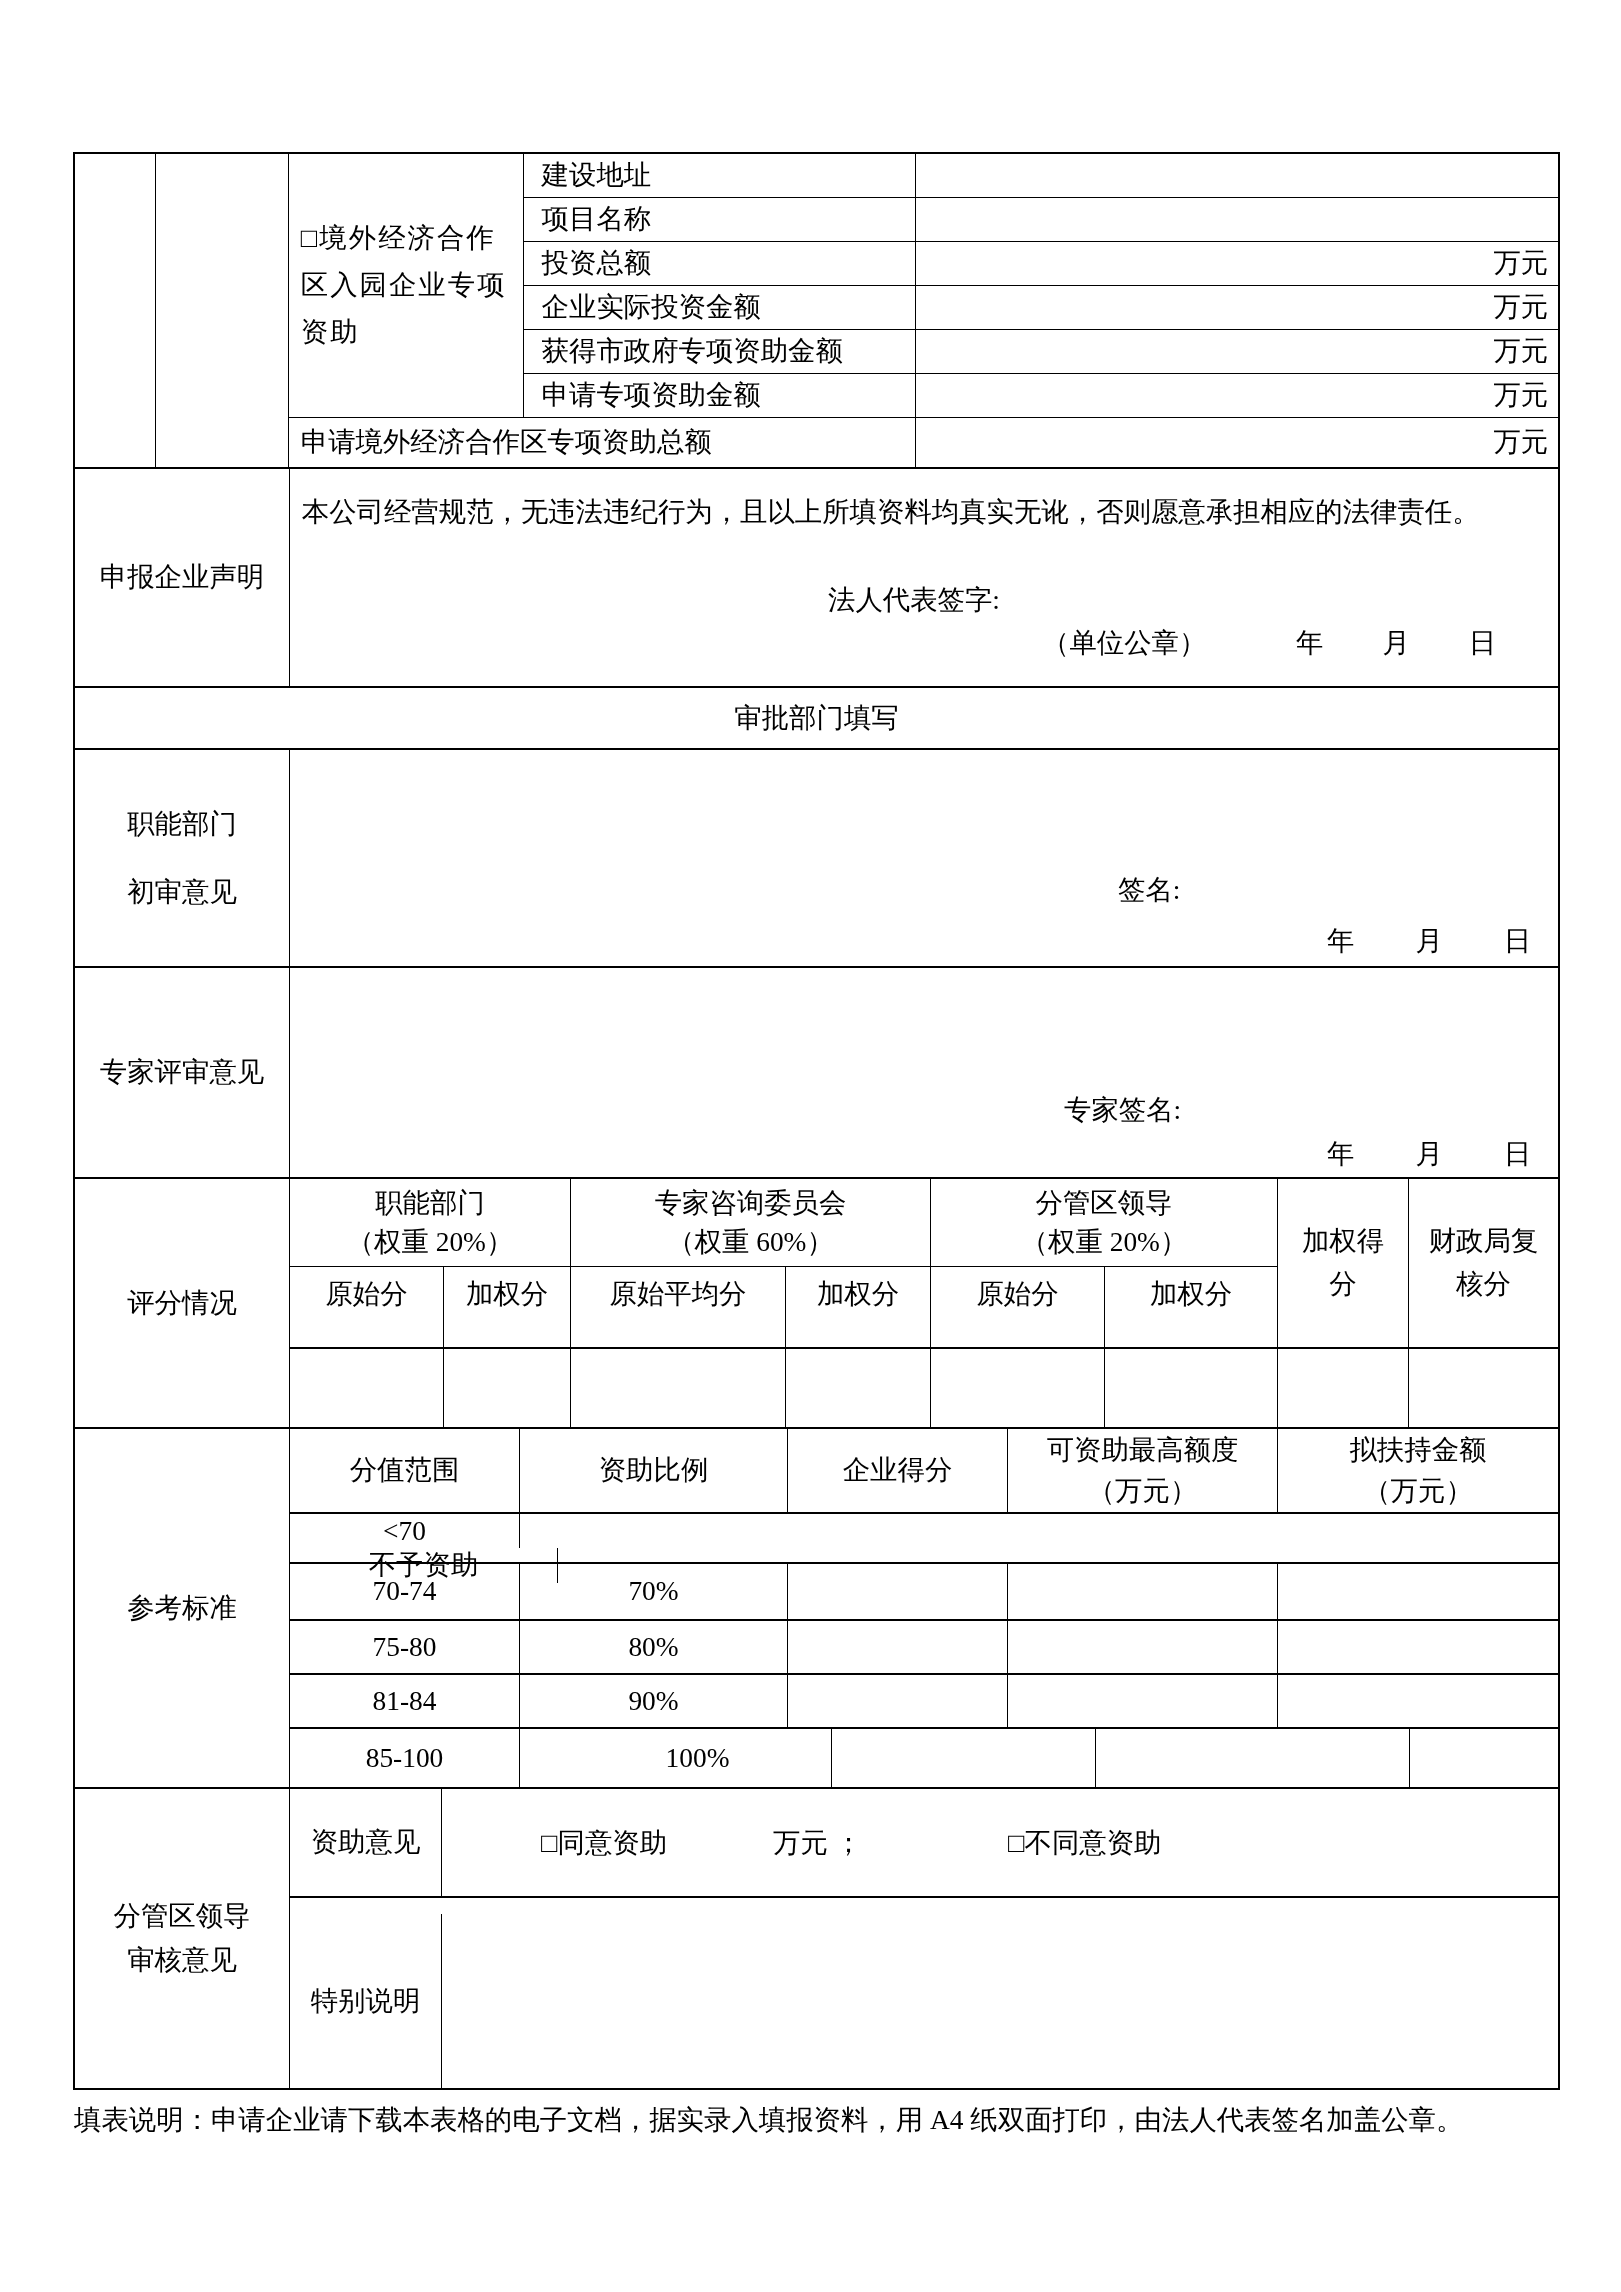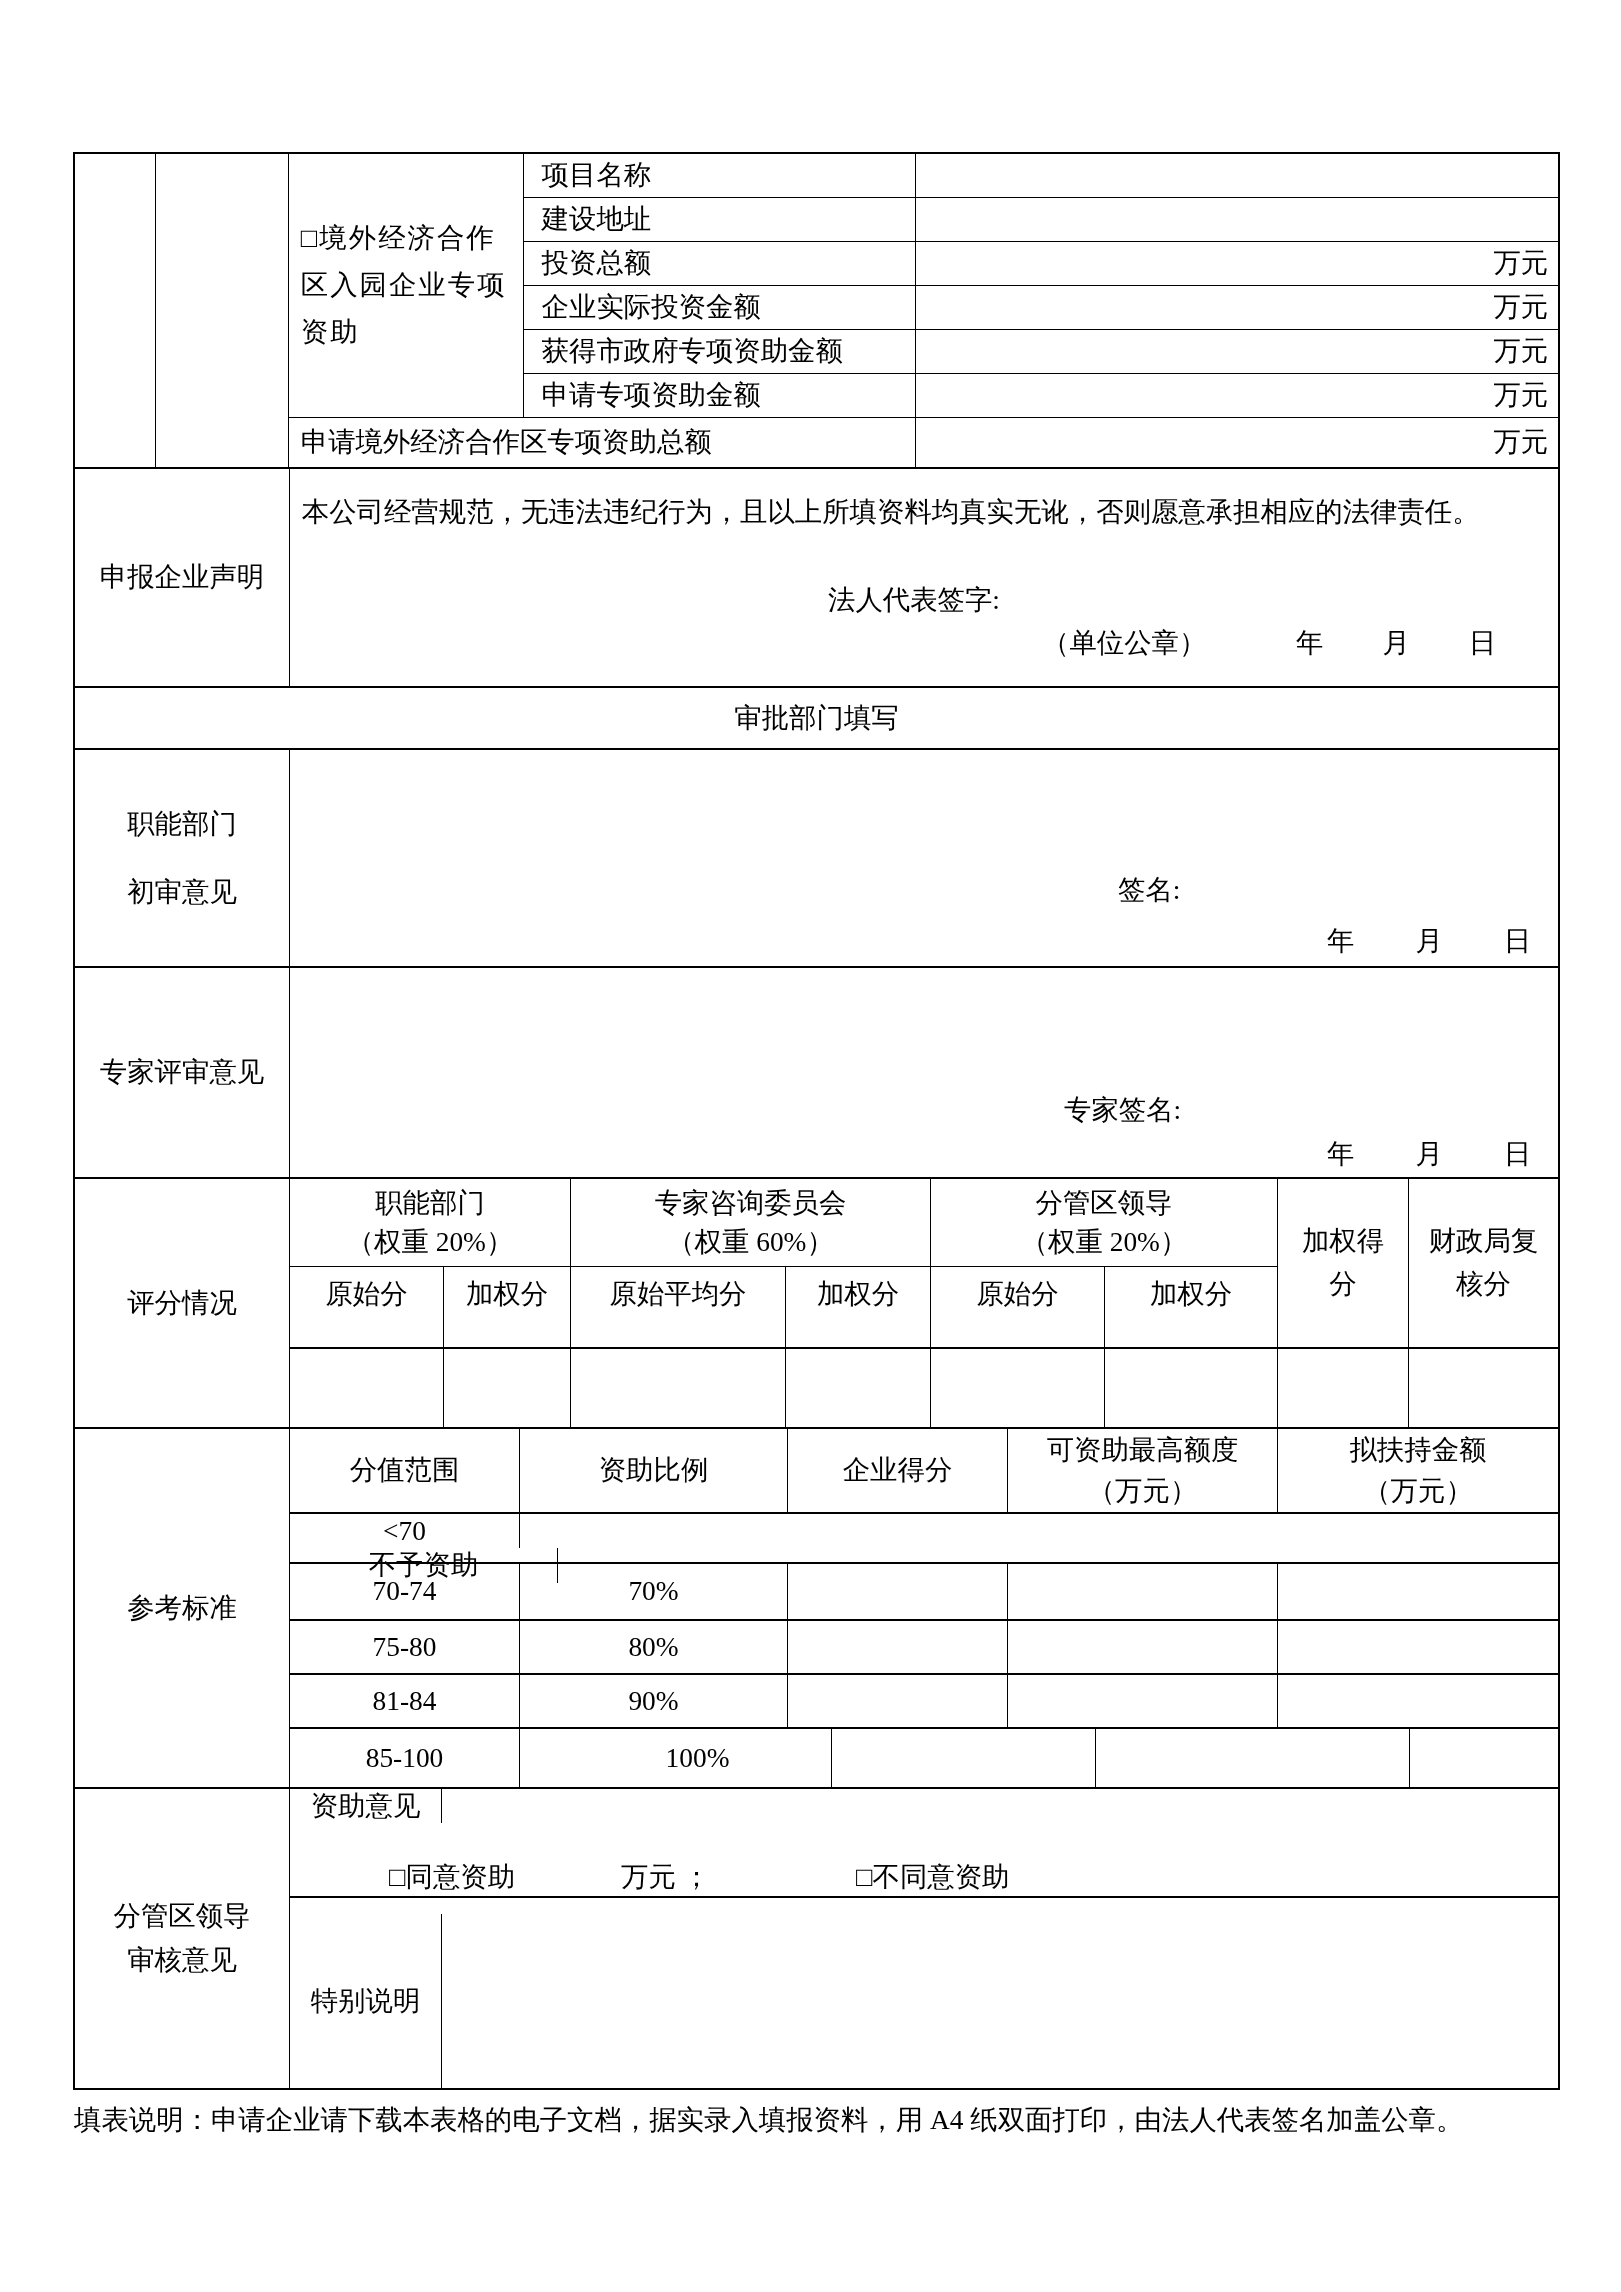--- a/index.html
+++ b/index.html
@@ -82,21 +82,21 @@
   .rh55b{height:54px;border-bottom:2px solid #000;}
   .rhlast{flex:1;gap:44px;}
   .w1{width:230px;border-right:1px solid #000;}
   .w2{width:268px;border-right:1px solid #000;}
   .w3{width:220px;border-right:1px solid #000;}
   .w4{width:270px;border-right:1px solid #000;}
   .w5{flex:1;}
   
   .s8{flex:1;display:flex;}
   .s8r{flex:1;display:flex;flex-direction:column;}
-  .s8row1{height:109px;border-bottom:2px solid #000;display:flex;flex-direction:column;}
+  .s8row1{height:109px;border-bottom:2px solid #000;display:flex;}
   .s8row2{flex:1;display:flex;margin-top:16px;}
   .sublab{width:152px;border-right:1px solid #000;}
   .s8c{flex:1;position:relative;}
   .opt1{position:absolute;left:51px;top:37px;padding-left:48px;}
   .opt2{position:absolute;left:331px;top:37px;}
   .opt3{position:absolute;left:566px;top:37px;}
   .footer{position:absolute;left:74px;top:2103px;width:1470px;}
 </style>
 </head>
 <body>
@@ -106,27 +106,27 @@
   <div class="s1">
     <div class="colA"></div>
     <div class="colB"></div>
     <div class="s1r">
       <div class="s1fields">
         <div class="catcell">
           <p><span>□</span><span>境外经济合作区入园企业专项资助</span></p>
         </div>
         <div class="fieldcol">
           <div class="frow bb">
+            <div class="flabel">建设地址</div>
+            <div class="fvalue">
+                <span></span>
+              </div>
+          </div>
+          <div class="frow bb">
             <div class="flabel">项目名称</div>
-            <div class="fvalue">
-                <span></span>
-              </div>
-          </div>
-          <div class="frow bb">
-            <div class="flabel">建设地址</div>
             <div class="fvalue">
                 <span></span>
               </div>
           </div>
           <div class="frow bb">
             <div class="flabel">投资总额</div>
             <div class="fvalue">
                 <span>万元</span>
               </div>
           </div>

